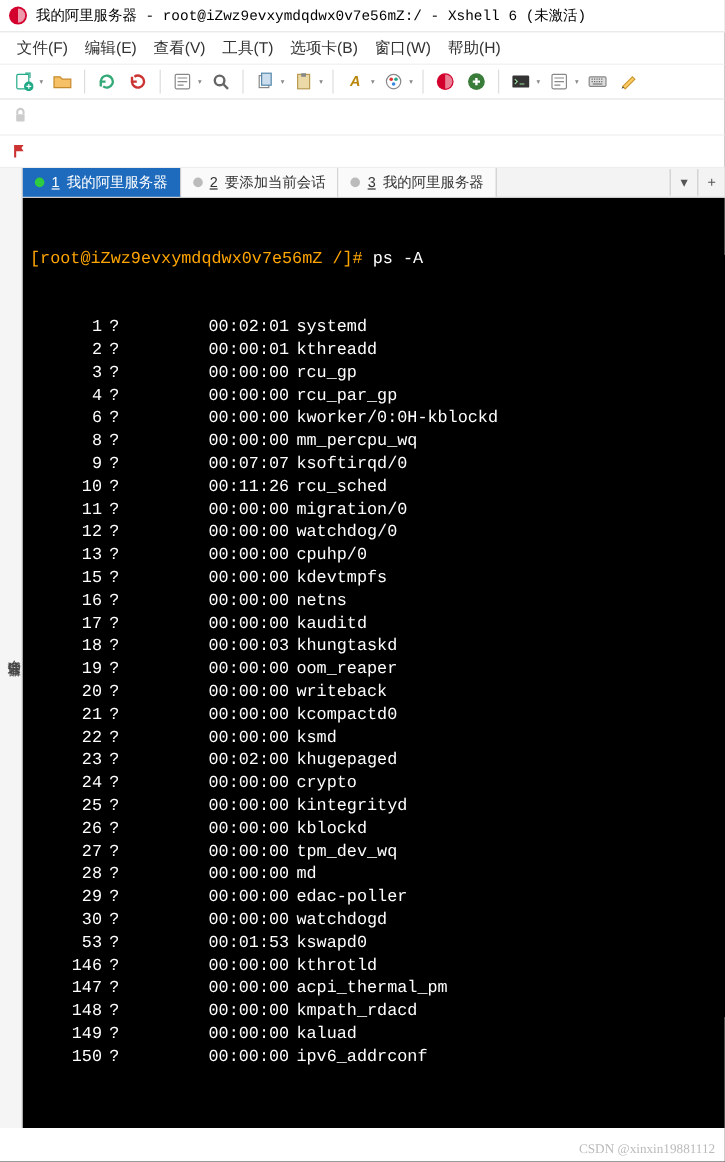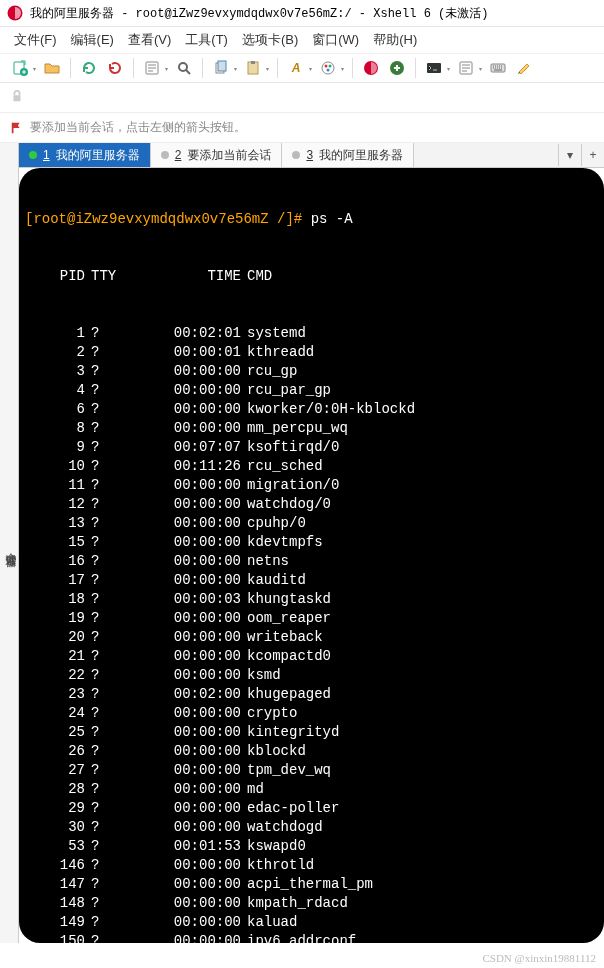--- a/index.html
+++ b/index.html
@@ -150,21 +150,20 @@
   .terminal {
     flex: 1;
     background: #000;
     color: #fff;
     font-family: "Consolas", "Courier New", monospace;
     font-size: 14px;
     line-height: 19px;
     padding: 4px 6px;
     white-space: pre;
     overflow: hidden;
-    border-radius: 21px;
   }
   .prompt .user { color: #ffa500; }
   .prompt .cmd  { color: #fff; }
   .psrow { display: flex; }
   .col-pid  { width: 60px; text-align: right; }
   .col-tty  { width: 40px; padding-left: 6px; }
   .col-time { width: 110px; text-align: right; }
   .col-cmd  { padding-left: 6px; }
   .header .col-pid, .header .col-tty, .header .col-time, .header .col-cmd { color:#fff; }
   .watermark {
@@ -315,21 +314,20 @@
         <path d="M5 7V5a3 3 0 0 1 6 0v2" fill="none" stroke="#ccc" stroke-width="2"></path>
       </svg>
   </span>
 </div>
 
 <div class="hintbar">
   <svg class="flag-icon" viewBox="0 0 16 16">
     <path d="M3 2v12" stroke="#c33" stroke-width="2"></path>
     <path d="M3 2h8l-2 3 2 3H3z" fill="#c33"></path>
   </svg>
-  <span>要添加当前会话，点击左侧的箭头按钮。</span>
 </div>
 
 <div class="workspace">
   <div class="side-tab">会话管理器</div>
   <div class="main">
     <div class="tabs">
       <div class="tab active">
           <span class="dot dot-green"></span>
           <span class="num">1</span>
           <span> 我的阿里服务器</span>
@@ -344,19 +342,18 @@
           <span class="num">3</span>
           <span> 我的阿里服务器</span>
         </div>
       <div class="tab-controls">
         <span class="tab-btn">▾</span>
         <span class="tab-btn">+</span>
       </div>
     </div>
     <div class="terminal">
       <div class="prompt"><span class="user">[root@iZwz9evxymdqdwx0v7e56mZ /]#</span> <span class="cmd">ps -A</span></div>
-      <div class="psrow header"><span class="col-pid">PID</span><span class="col-tty">TTY</span><span class="col-time">TIME</span><span class="col-cmd">CMD</span></div>
       <div id="ps-body"><div class="psrow"><span class="col-pid">1</span><span class="col-tty">?</span><span class="col-time">00:02:01</span><span class="col-cmd">systemd</span></div><div class="psrow"><span class="col-pid">2</span><span class="col-tty">?</span><span class="col-time">00:00:01</span><span class="col-cmd">kthreadd</span></div><div class="psrow"><span class="col-pid">3</span><span class="col-tty">?</span><span class="col-time">00:00:00</span><span class="col-cmd">rcu_gp</span></div><div class="psrow"><span class="col-pid">4</span><span class="col-tty">?</span><span class="col-time">00:00:00</span><span class="col-cmd">rcu_par_gp</span></div><div class="psrow"><span class="col-pid">6</span><span class="col-tty">?</span><span class="col-time">00:00:00</span><span class="col-cmd">kworker/0:0H-kblockd</span></div><div class="psrow"><span class="col-pid">8</span><span class="col-tty">?</span><span class="col-time">00:00:00</span><span class="col-cmd">mm_percpu_wq</span></div><div class="psrow"><span class="col-pid">9</span><span class="col-tty">?</span><span class="col-time">00:07:07</span><span class="col-cmd">ksoftirqd/0</span></div><div class="psrow"><span class="col-pid">10</span><span class="col-tty">?</span><span class="col-time">00:11:26</span><span class="col-cmd">rcu_sched</span></div><div class="psrow"><span class="col-pid">11</span><span class="col-tty">?</span><span class="col-time">00:00:00</span><span class="col-cmd">migration/0</span></div><div class="psrow"><span class="col-pid">12</span><span class="col-tty">?</span><span class="col-time">00:00:00</span><span class="col-cmd">watchdog/0</span></div><div class="psrow"><span class="col-pid">13</span><span class="col-tty">?</span><span class="col-time">00:00:00</span><span class="col-cmd">cpuhp/0</span></div><div class="psrow"><span class="col-pid">15</span><span class="col-tty">?</span><span class="col-time">00:00:00</span><span class="col-cmd">kdevtmpfs</span></div><div class="psrow"><span class="col-pid">16</span><span class="col-tty">?</span><span class="col-time">00:00:00</span><span class="col-cmd">netns</span></div><div class="psrow"><span class="col-pid">17</span><span class="col-tty">?</span><span class="col-time">00:00:00</span><span class="col-cmd">kauditd</span></div><div class="psrow"><span class="col-pid">18</span><span class="col-tty">?</span><span class="col-time">00:00:03</span><span class="col-cmd">khungtaskd</span></div><div class="psrow"><span class="col-pid">19</span><span class="col-tty">?</span><span class="col-time">00:00:00</span><span class="col-cmd">oom_reaper</span></div><div class="psrow"><span class="col-pid">20</span><span class="col-tty">?</span><span class="col-time">00:00:00</span><span class="col-cmd">writeback</span></div><div class="psrow"><span class="col-pid">21</span><span class="col-tty">?</span><span class="col-time">00:00:00</span><span class="col-cmd">kcompactd0</span></div><div class="psrow"><span class="col-pid">22</span><span class="col-tty">?</span><span class="col-time">00:00:00</span><span class="col-cmd">ksmd</span></div><div class="psrow"><span class="col-pid">23</span><span class="col-tty">?</span><span class="col-time">00:02:00</span><span class="col-cmd">khugepaged</span></div><div class="psrow"><span class="col-pid">24</span><span class="col-tty">?</span><span class="col-time">00:00:00</span><span class="col-cmd">crypto</span></div><div class="psrow"><span class="col-pid">25</span><span class="col-tty">?</span><span class="col-time">00:00:00</span><span class="col-cmd">kintegrityd</span></div><div class="psrow"><span class="col-pid">26</span><span class="col-tty">?</span><span class="col-time">00:00:00</span><span class="col-cmd">kblockd</span></div><div class="psrow"><span class="col-pid">27</span><span class="col-tty">?</span><span class="col-time">00:00:00</span><span class="col-cmd">tpm_dev_wq</span></div><div class="psrow"><span class="col-pid">28</span><span class="col-tty">?</span><span class="col-time">00:00:00</span><span class="col-cmd">md</span></div><div class="psrow"><span class="col-pid">29</span><span class="col-tty">?</span><span class="col-time">00:00:00</span><span class="col-cmd">edac-poller</span></div><div class="psrow"><span class="col-pid">30</span><span class="col-tty">?</span><span class="col-time">00:00:00</span><span class="col-cmd">watchdogd</span></div><div class="psrow"><span class="col-pid">53</span><span class="col-tty">?</span><span class="col-time">00:01:53</span><span class="col-cmd">kswapd0</span></div><div class="psrow"><span class="col-pid">146</span><span class="col-tty">?</span><span class="col-time">00:00:00</span><span class="col-cmd">kthrotld</span></div><div class="psrow"><span class="col-pid">147</span><span class="col-tty">?</span><span class="col-time">00:00:00</span><span class="col-cmd">acpi_thermal_pm</span></div><div class="psrow"><span class="col-pid">148</span><span class="col-tty">?</span><span class="col-time">00:00:00</span><span class="col-cmd">kmpath_rdacd</span></div><div class="psrow"><span class="col-pid">149</span><span class="col-tty">?</span><span class="col-time">00:00:00</span><span class="col-cmd">kaluad</span></div><div class="psrow"><span class="col-pid">150</span><span class="col-tty">?</span><span class="col-time">00:00:00</span><span class="col-cmd">ipv6_addrconf</span></div></div>
     </div>
   </div>
 </div>
 
 <div class="watermark">CSDN @xinxin19881112</div>
 
 </body></html>

